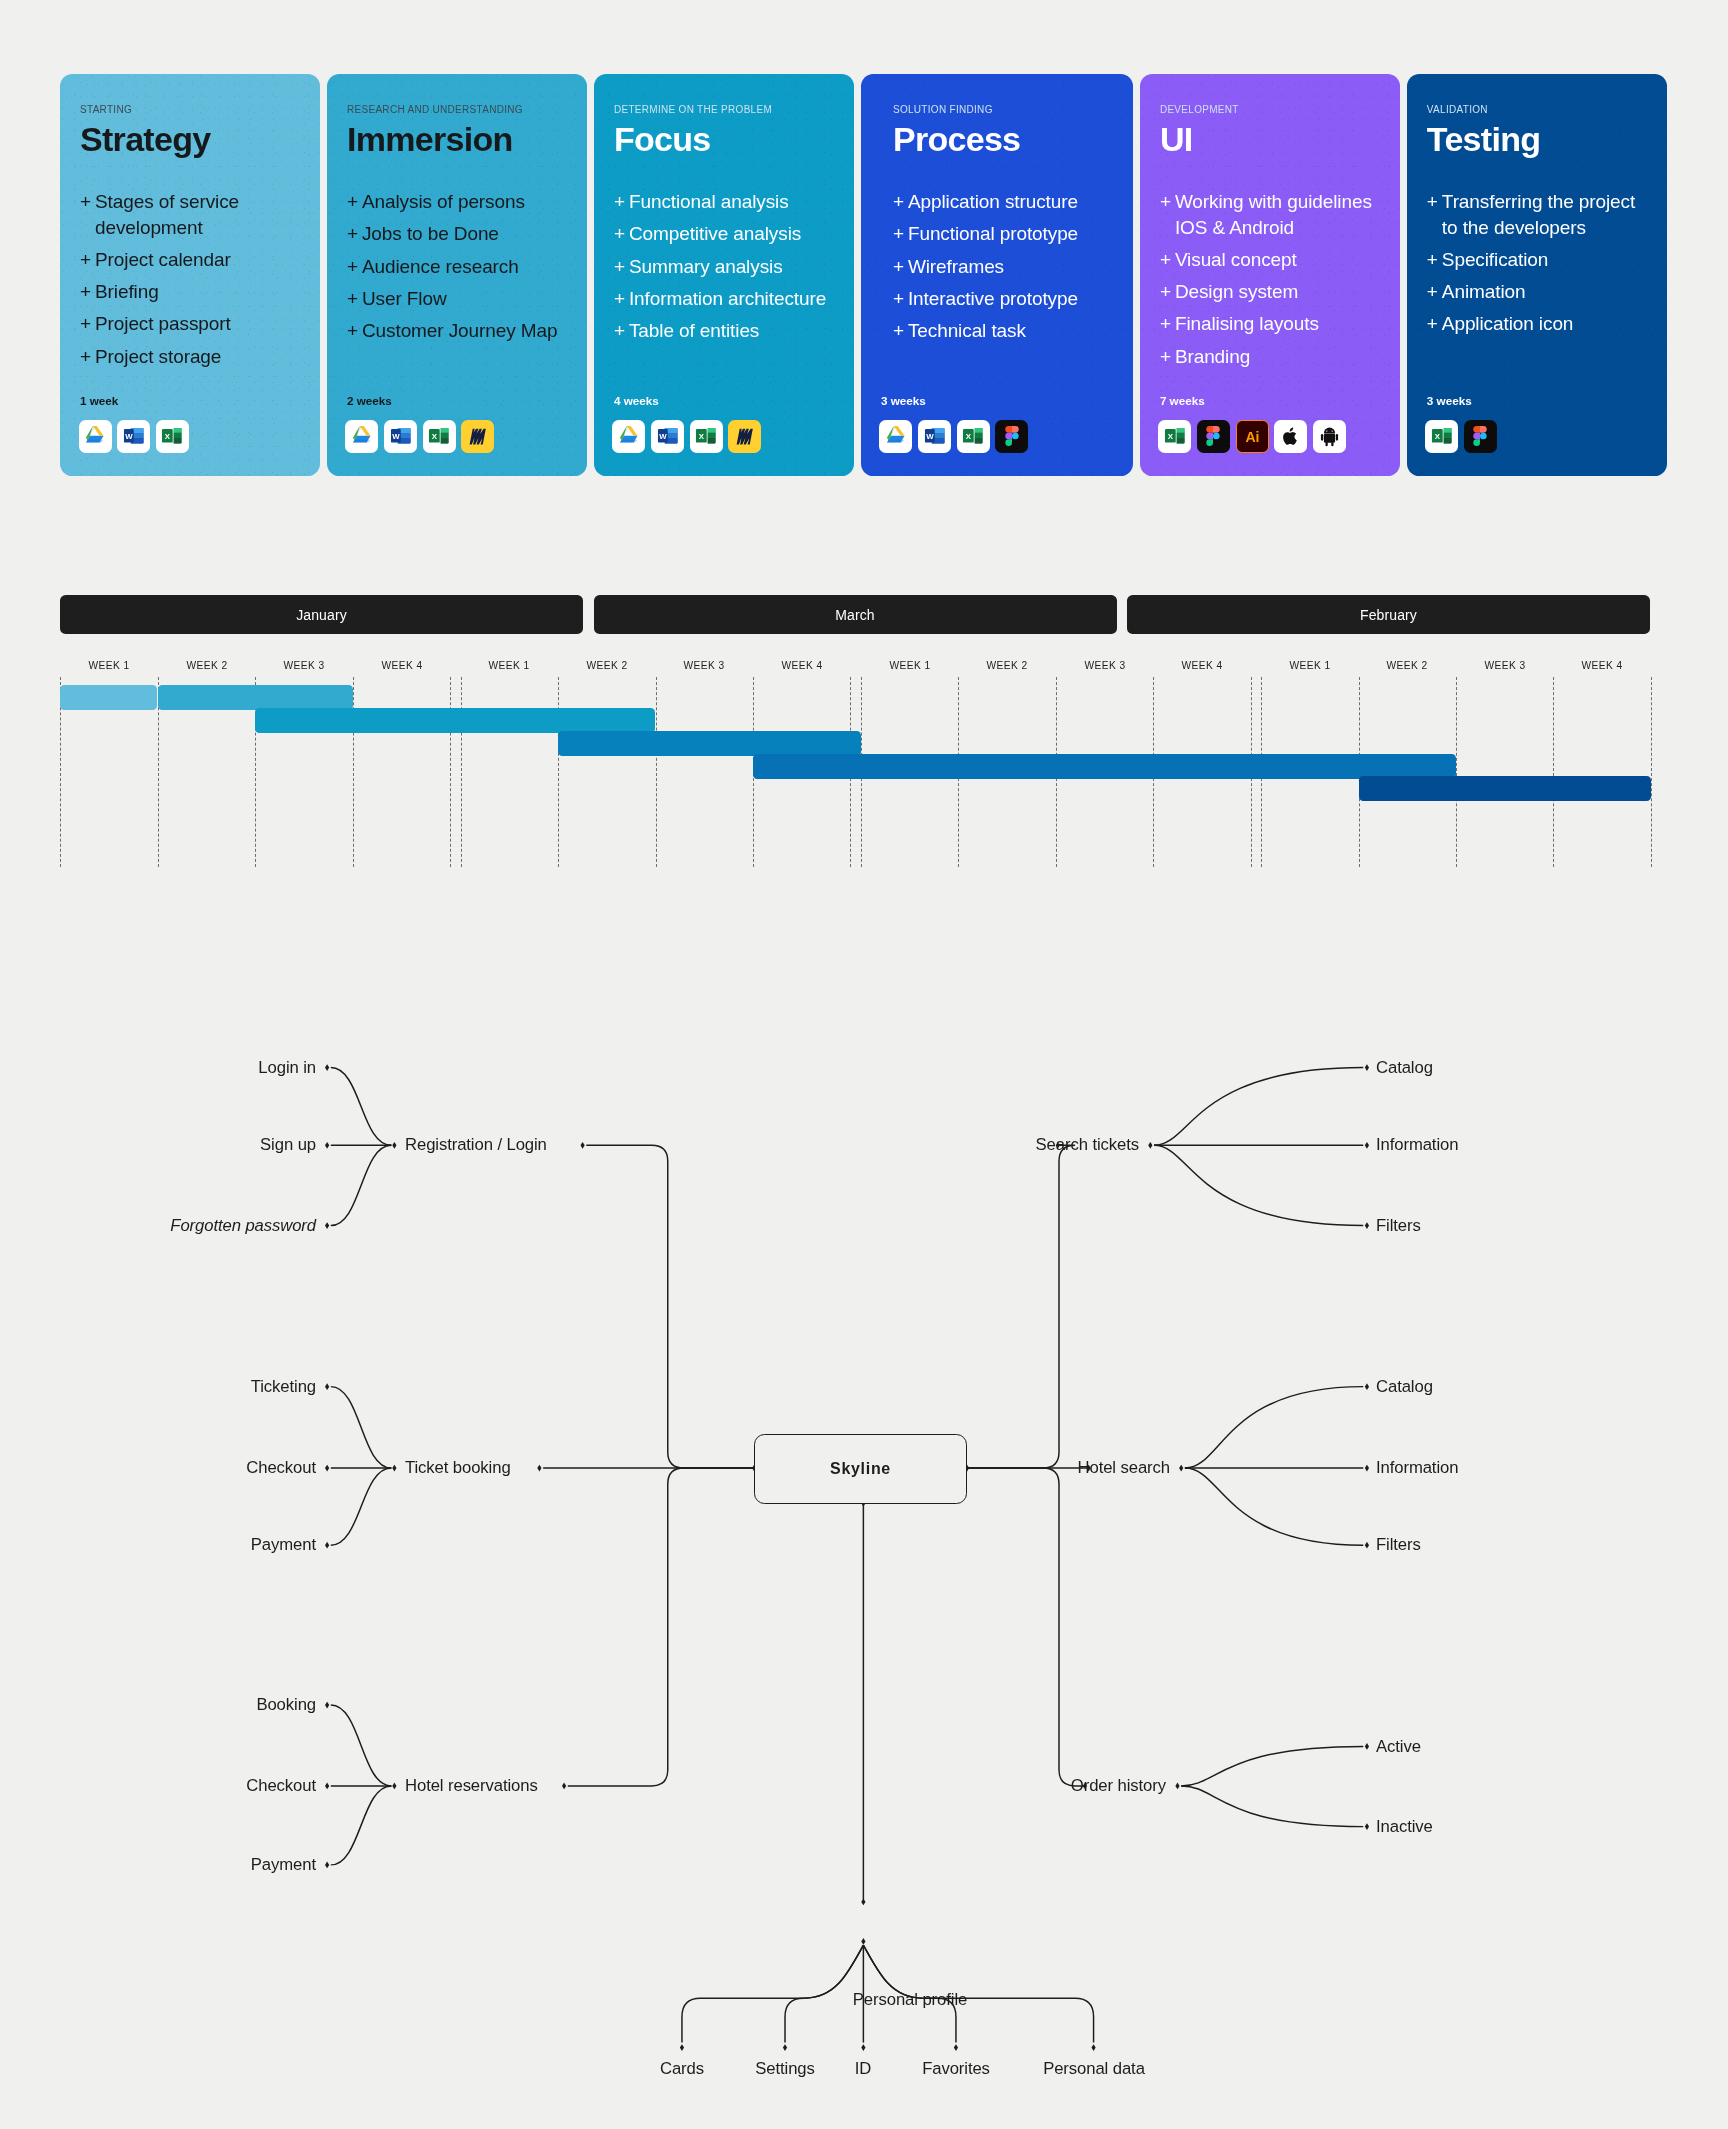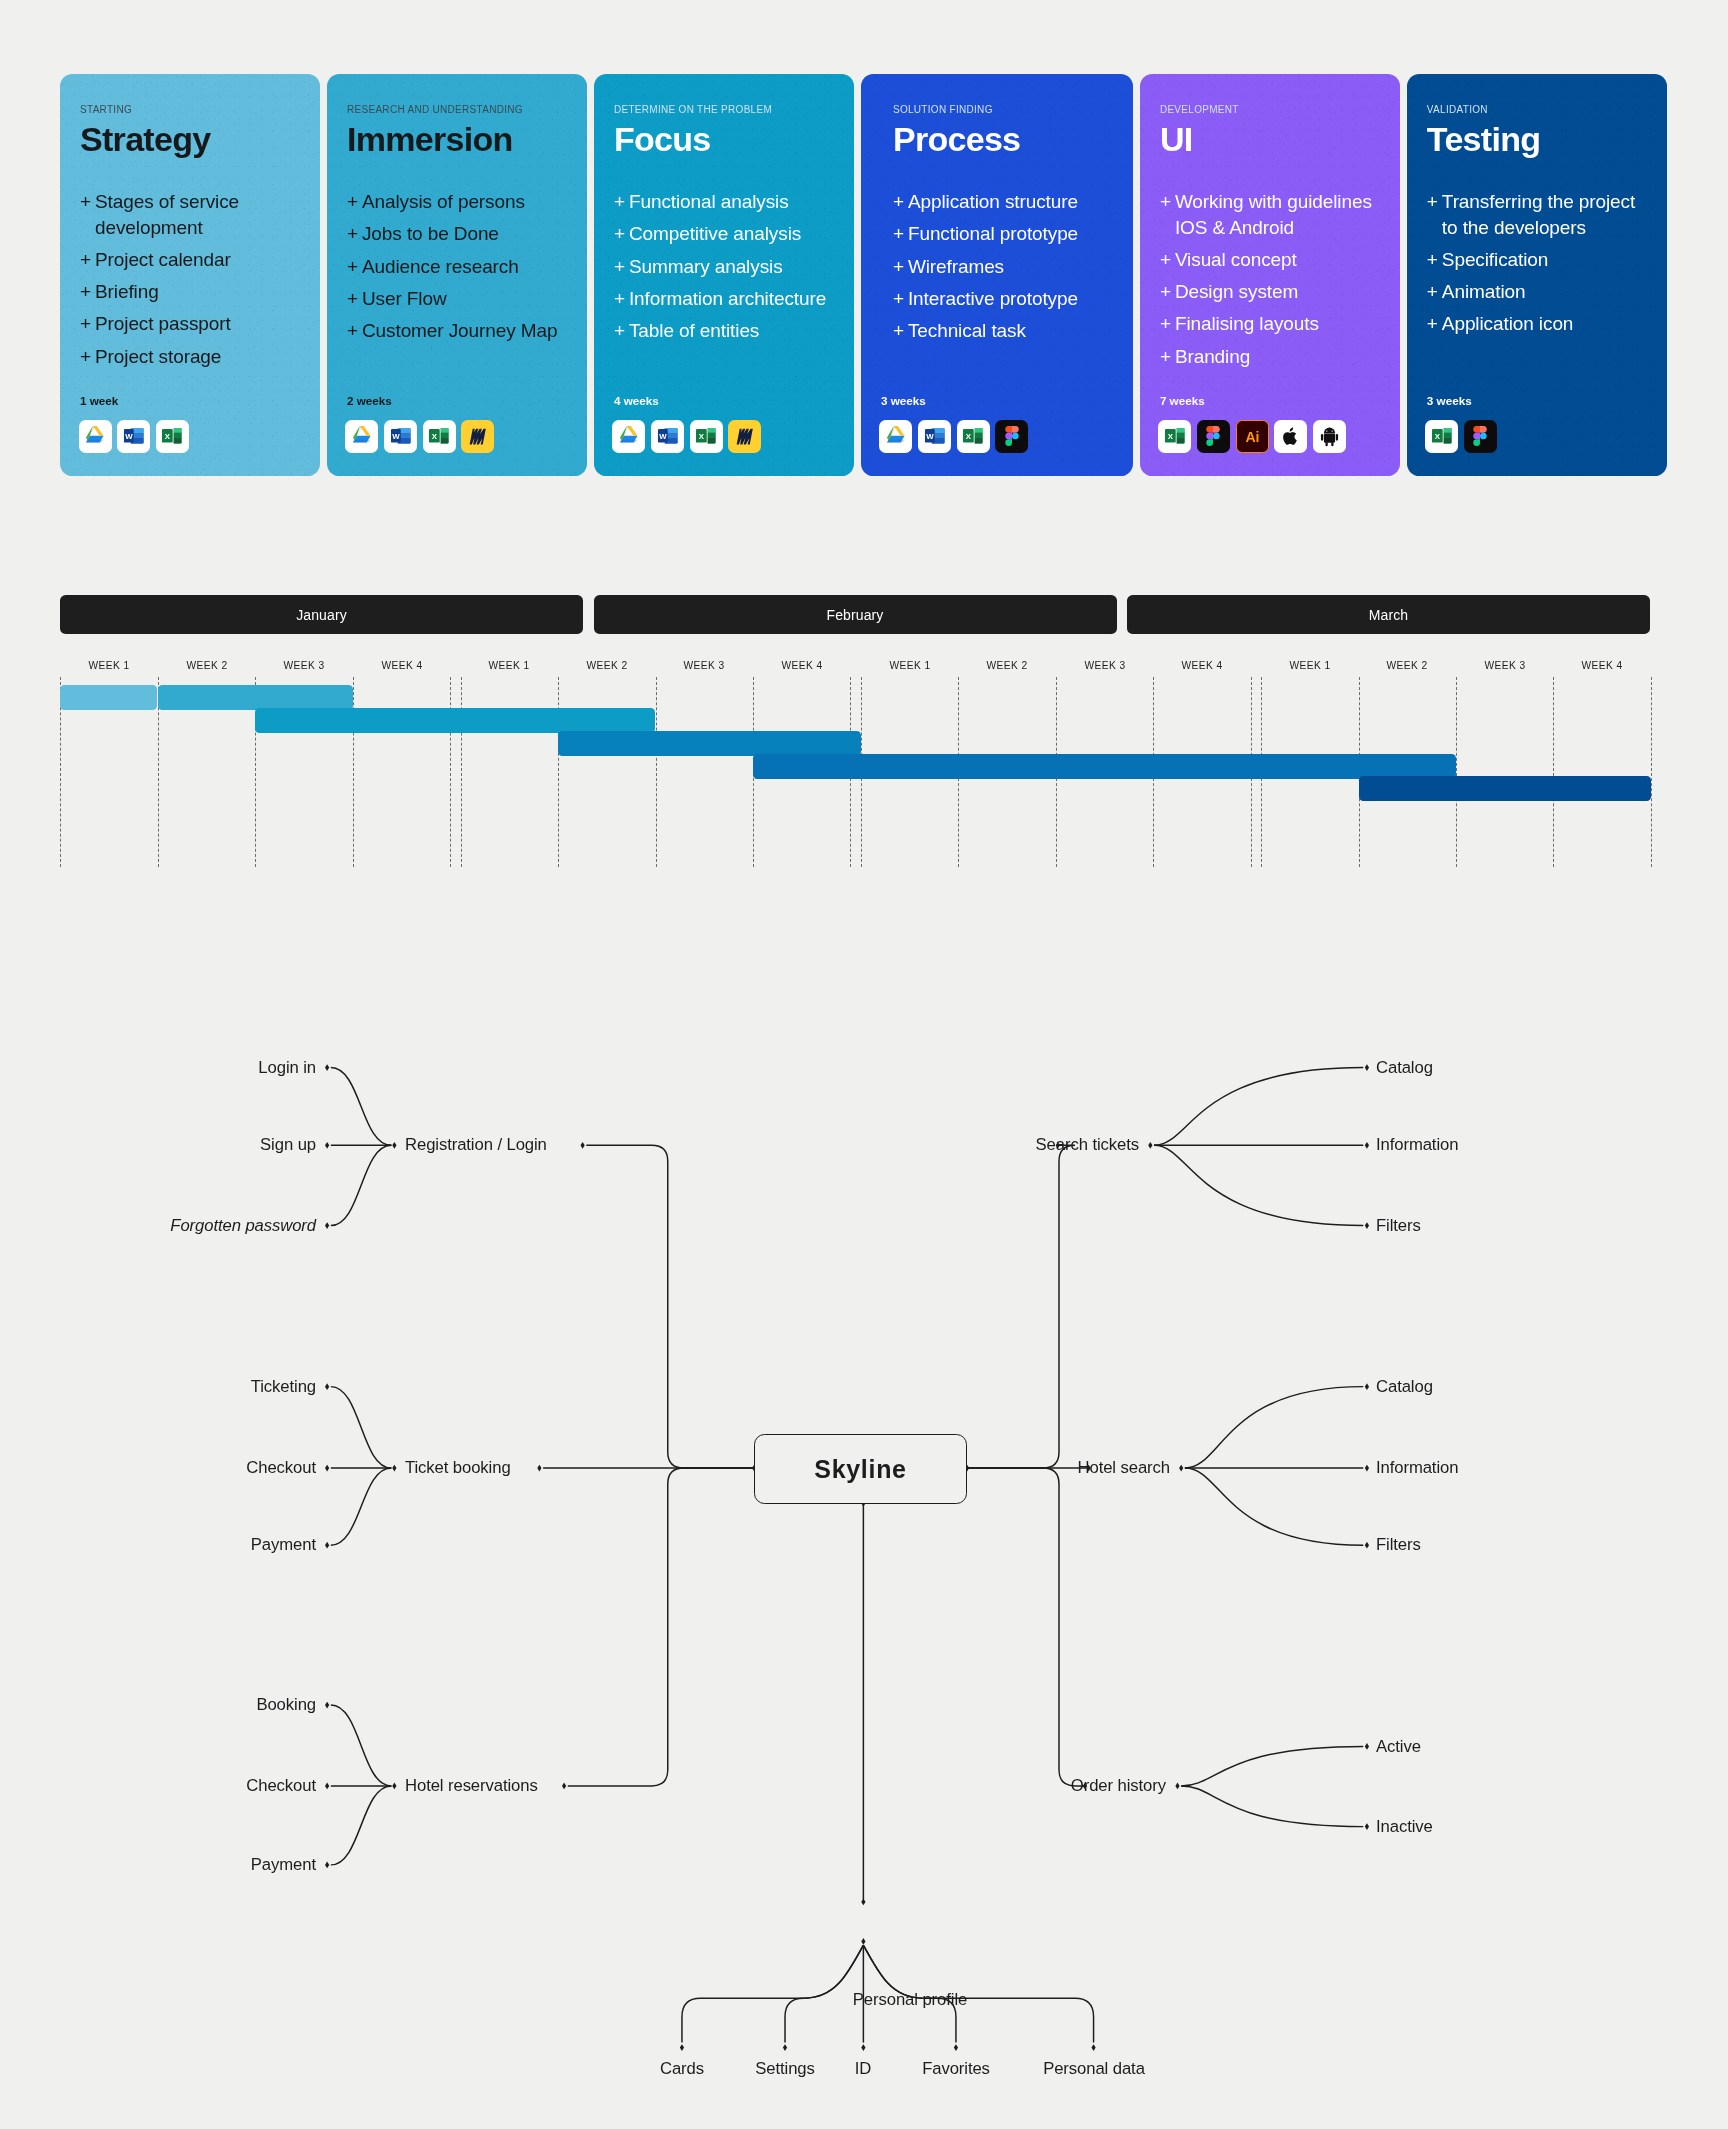--- a/index.html
+++ b/index.html
@@ -148,21 +148,21 @@
   #skyline-node {
     position:absolute;
     left:754px; top:1434px;
     width:213px; height:70px;
     border:1.5px solid #1d1d1d;
     border-radius:10.5px;
     display:flex; align-items:center; justify-content:center;
     background:#f0f0ef;
   }
   #skyline-node span {
-    font-size:25px;
+    font-size:16px;
     font-weight:700;
     letter-spacing:0.7px;
   }
 </style>
 </head>
 <body>
 
 <section id="phase-cards">
     <div class="phase-card c-strategy">
       <div class="phase-kicker">STARTING</div>
@@ -446,22 +446,22 @@
             <path fill="#0acf83" d="M9.5 37.3H19v9.3a9.35 9.35 0 11-9.5-9.3z"></path>
           </svg>
         </div>
       </div>
     </div>
   </section>
 
 <section id="gantt">
   <div class="month-row" id="month-row">
       <div class="month-cell">January</div>
+      <div class="month-cell">March</div>
       <div class="month-cell">February</div>
-      <div class="month-cell">March</div>
     </div>
 </section>
 <div id="gantt-grid">
     <div class="week-label" style="left: 109px; top: 660px;">WEEK 1</div>
     <div class="vline" style="left: 60px; top: 677px;"></div>
     <div class="week-label" style="left: 207px; top: 660px;">WEEK 2</div>
     <div class="vline" style="left: 158px; top: 677px;"></div>
     <div class="week-label" style="left: 304px; top: 660px;">WEEK 3</div>
     <div class="vline" style="left: 255px; top: 677px;"></div>
     <div class="week-label" style="left: 402px; top: 660px;">WEEK 4</div>

